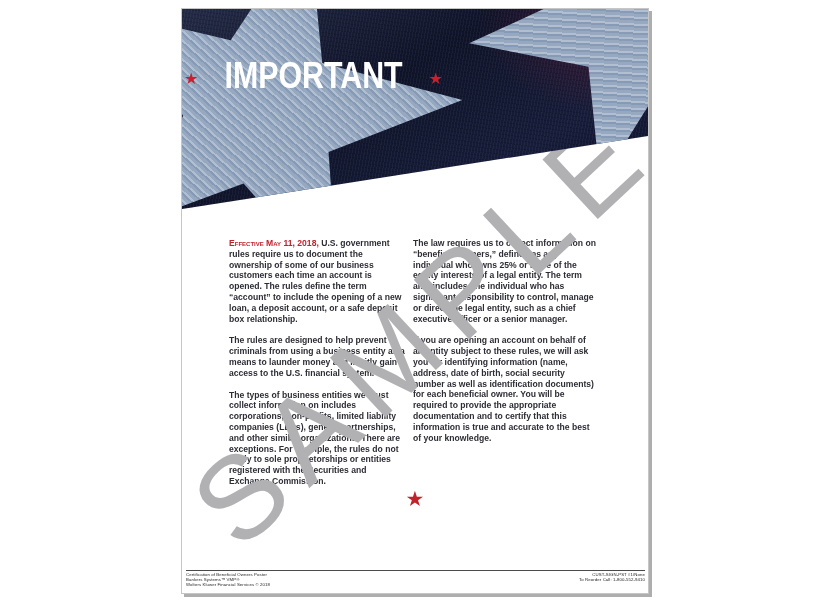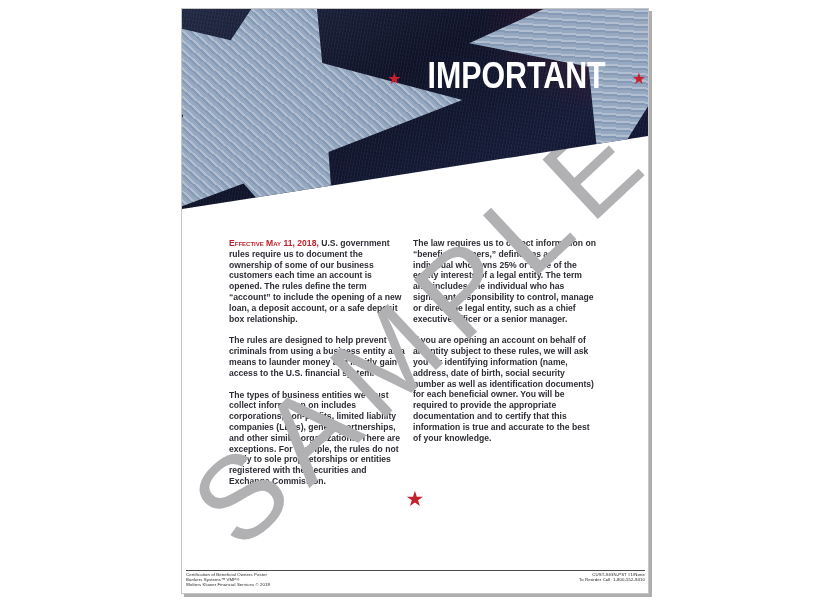--- a/index.html
+++ b/index.html
@@ -29,21 +29,21 @@
   }
   .star-shape{
     position:absolute;
     clip-path:polygon(50% 0%,61.8% 34.5%,98% 35%,68.7% 56.5%,79.4% 90.6%,50% 69.8%,20.6% 90.6%,31.3% 56.5%,2% 35%,38.2% 34.5%);
     background:repeating-linear-gradient(28deg,#8ba1bd 0 2px,#b9c7d9 2px 4px,#9cb0c7 4px 7px);
     opacity:.95;
   }
   .star-left{width:400px;height:385px;left:-120px;top:-92px;transform:rotate(14deg);}
   .star-right{width:340px;height:325px;right:-160px;top:-150px;transform:rotate(-24deg);}
   .banner{
-    position:absolute;top:46px;left:0;right:0;text-align:right;color:#ffffff;
+    position:absolute;top:46px;left:0;right:0;text-align:left;color:#ffffff;
     white-space:nowrap;
   }
   .banner .word{
     display:inline-block;font-size:37px;font-weight:bold;letter-spacing:0px;
     transform:scaleX(.82);vertical-align:middle;
   }
   .banner .bstar{
     display:inline-block;color:#c8202f;font-size:16px;vertical-align:middle;
     margin:0 2px;position:relative;top:2px;
   }

